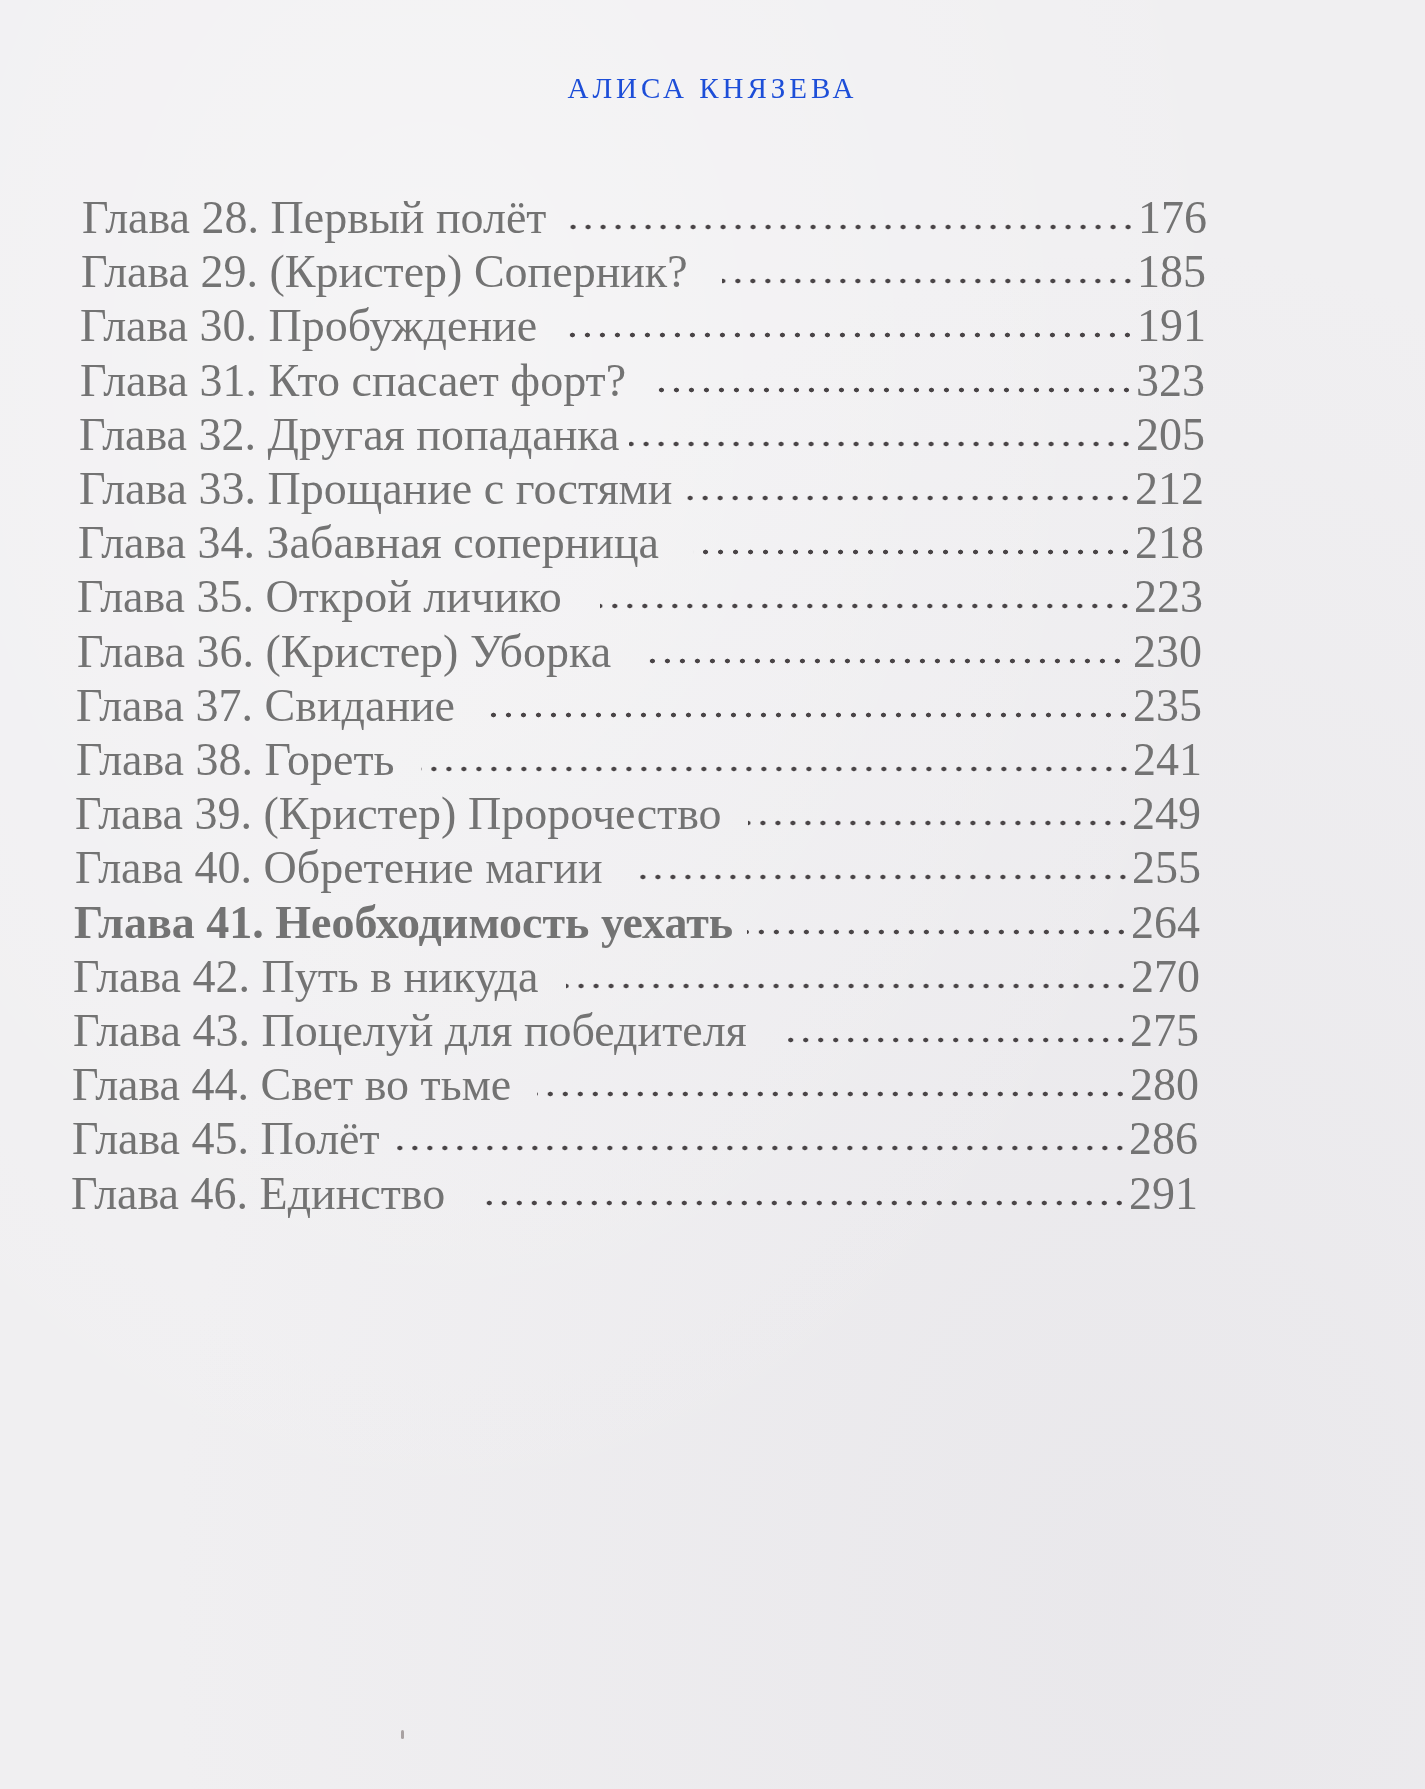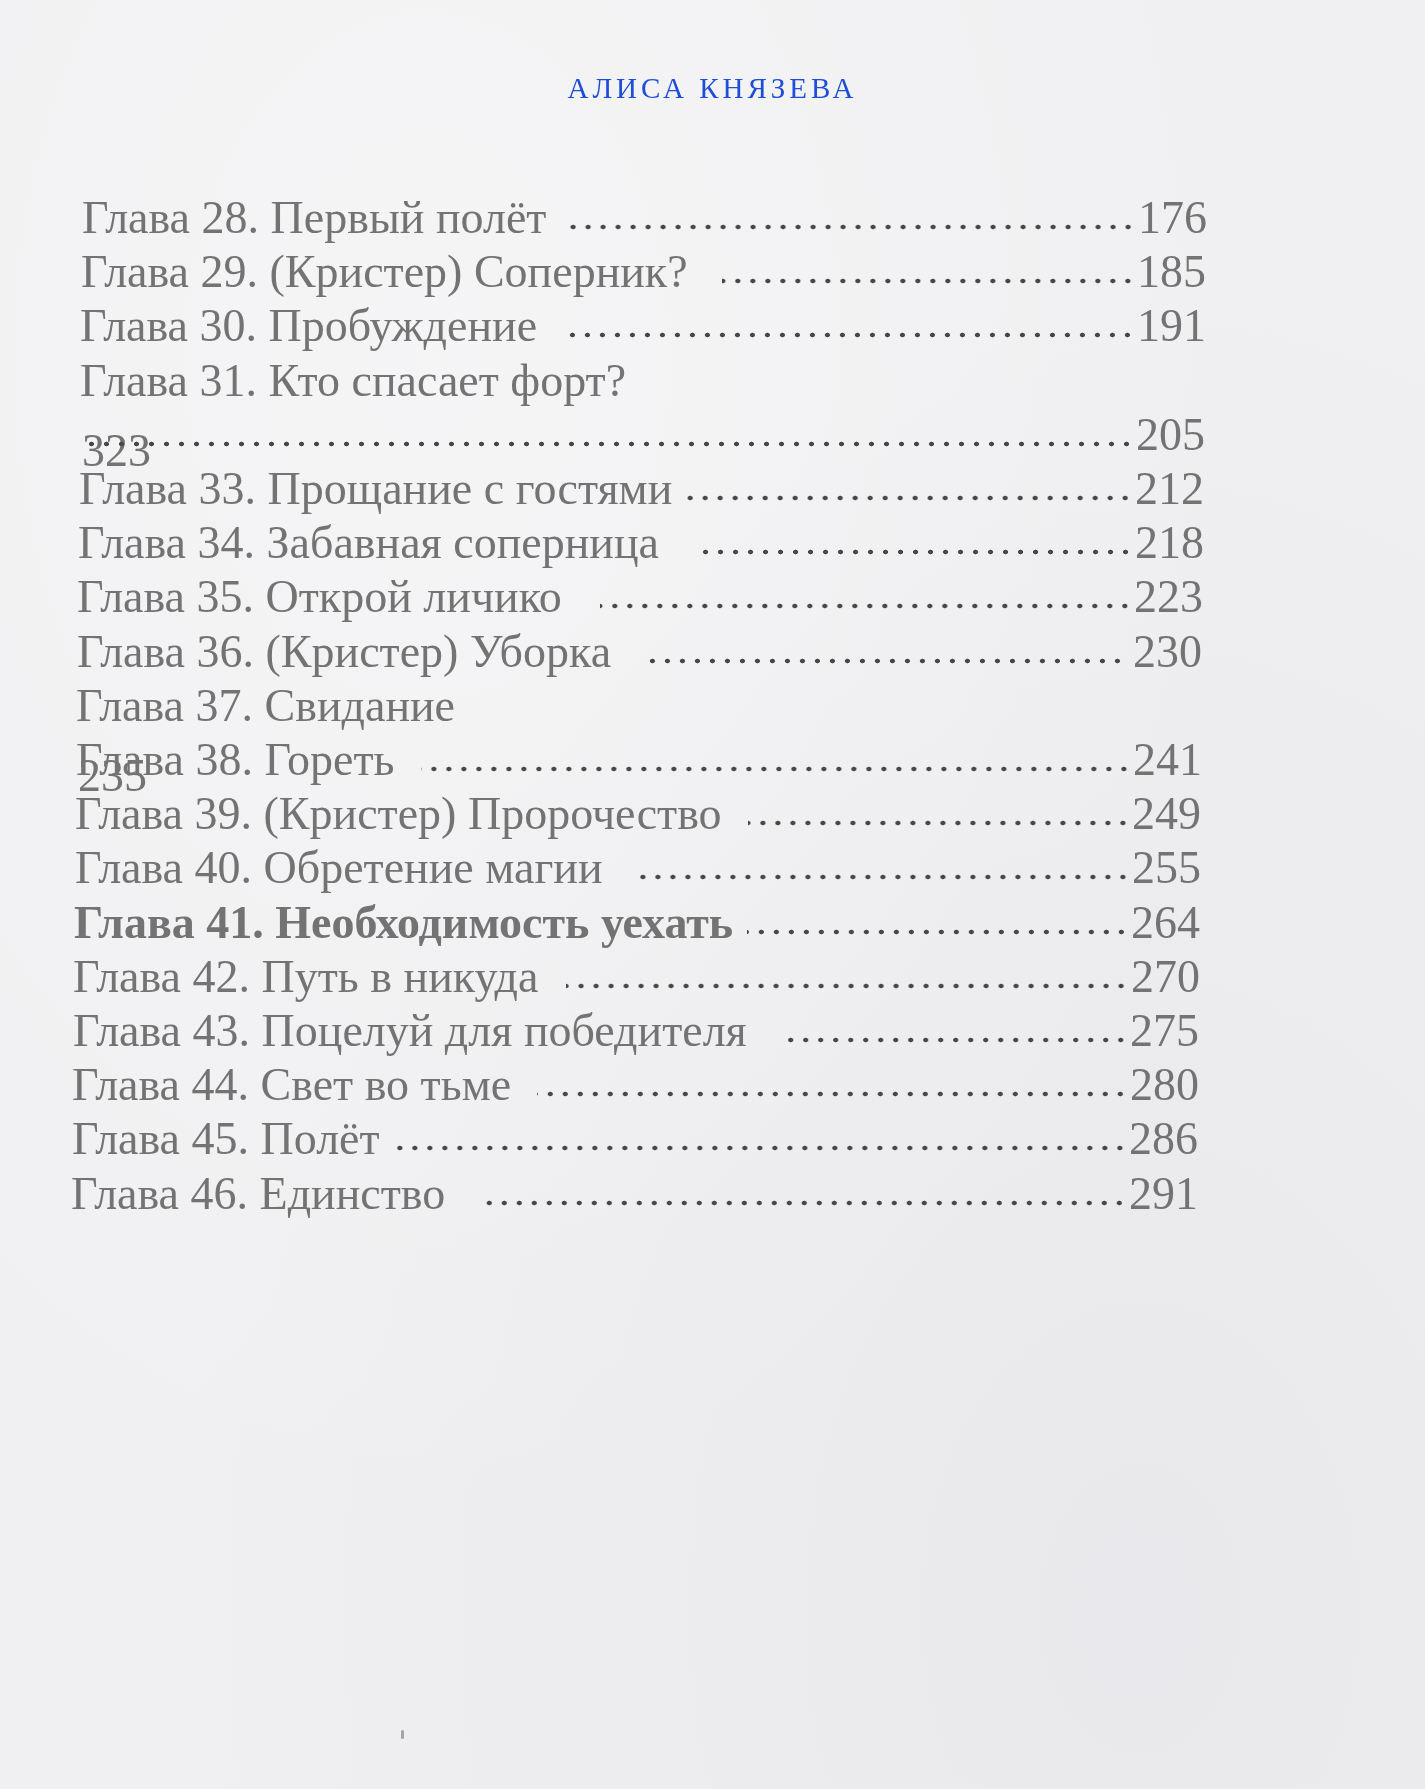--- a/index.html
+++ b/index.html
@@ -123,29 +123,33 @@
     <span class="toc-page">185</span>
   </div>
     <div class="toc-row" style="top: 108.4px; left: 80px; width: 1126px;">
     <span class="toc-title" style="padding-right: 24px;">
       <span>Глава 30.</span>
       <span>Пробуждение</span>
     </span>
     <span class="toc-leader"></span>
     <span class="toc-page">191</span>
   </div>
-    <div class="toc-row" style="top: 162.6px; left: 80px; width: 1125px; flex-direction: column;">
+    <div class="toc-row" style="top: 162.6px; left: 80px; width: 1125px;">
     <span class="toc-title" style="padding-right: 24px;">
       <span>Глава 31.</span>
       <span>Кто спасает форт?</span>
     </span>
     <span class="toc-leader"></span>
     <span class="toc-page">323</span>
   </div>
     <div class="toc-row" style="top: 216.8px; left: 79px; width: 1126px;">
+    <span class="toc-title" style="padding-right: 10px;">
+      <span>Глава 32.</span>
+      <span>Другая попаданка</span>
+    </span>
     <span class="toc-leader"></span>
     <span class="toc-page">205</span>
   </div>
     <div class="toc-row" style="top: 271px; left: 79px; width: 1125px;">
     <span class="toc-title" style="padding-right: 12px;">
       <span>Глава 33.</span>
       <span>Прощание с гостями</span>
     </span>
     <span class="toc-leader"></span>
     <span class="toc-page">212</span>
@@ -167,21 +171,21 @@
     <span class="toc-page">223</span>
   </div>
     <div class="toc-row" style="top: 433.6px; left: 77px; width: 1125px; gap: 6px;">
     <span class="toc-title" style="padding-right: 30px;">
       <span>Глава 36.</span>
       <span>(Кристер) Уборка</span>
     </span>
     <span class="toc-leader"></span>
     <span class="toc-page">230</span>
   </div>
-    <div class="toc-row" style="top: 487.8px; left: 76px; width: 1126px; flex-direction: column;">
+    <div class="toc-row" style="top: 487.8px; left: 76px; width: 1126px;">
     <span class="toc-title" style="padding-right: 26px;">
       <span>Глава 37.</span>
       <span>Свидание</span>
     </span>
     <span class="toc-leader"></span>
     <span class="toc-page">235</span>
   </div>
     <div class="toc-row" style="top: 542px; left: 76px; width: 1126px;">
     <span class="toc-title" style="padding-right: 26px;">
       <span>Глава 38.</span>

